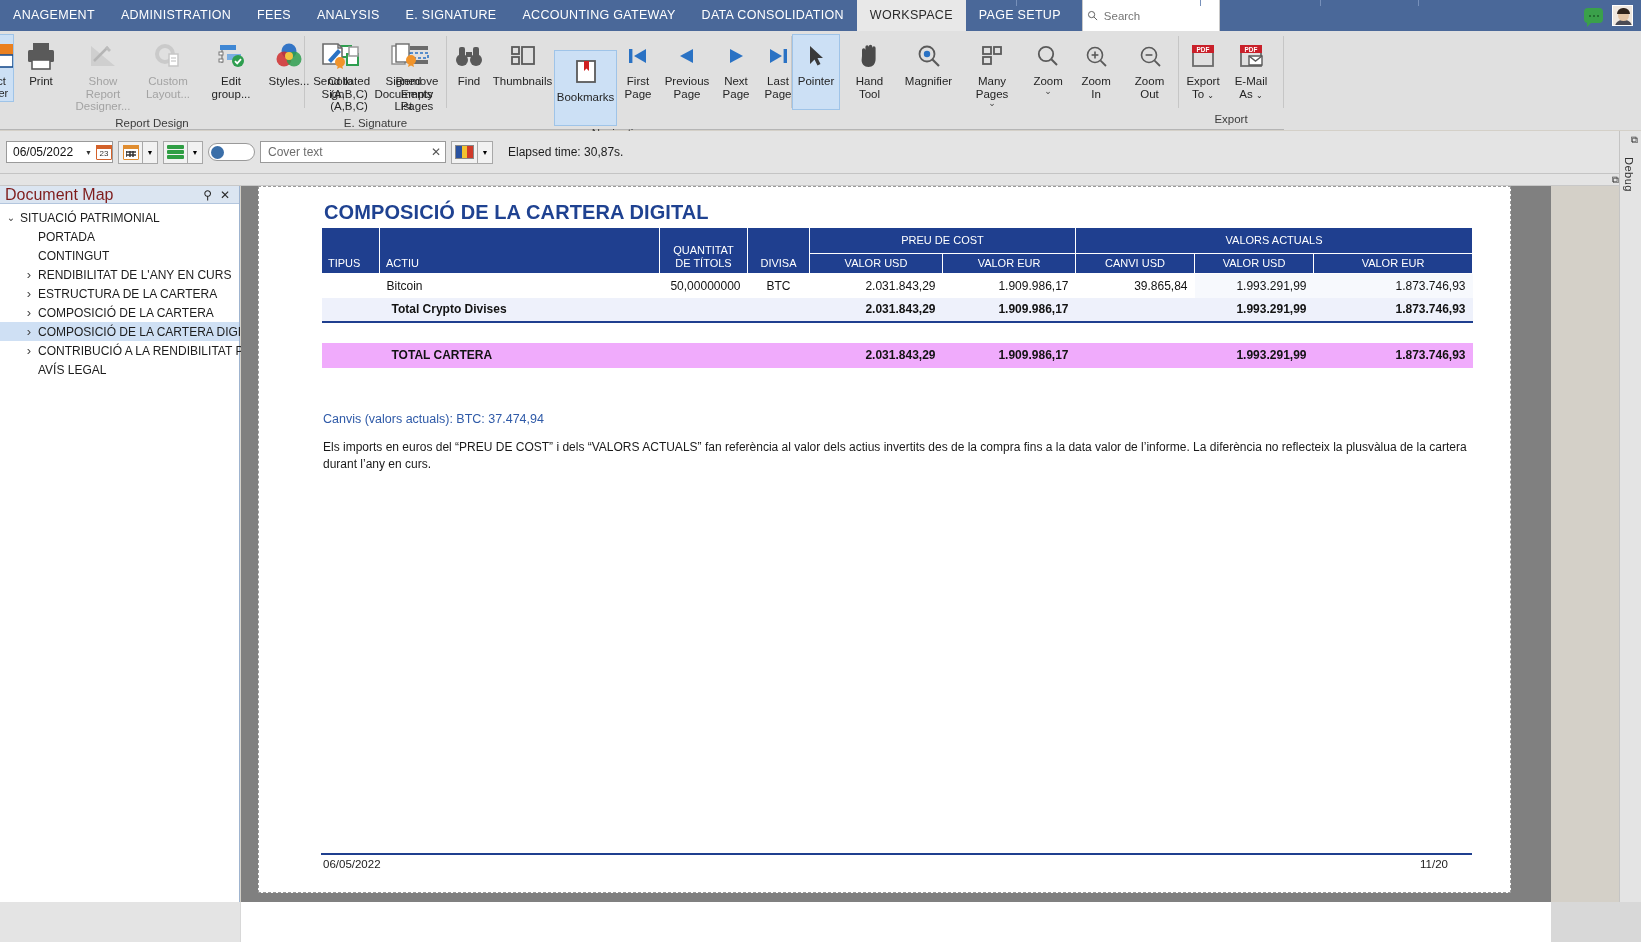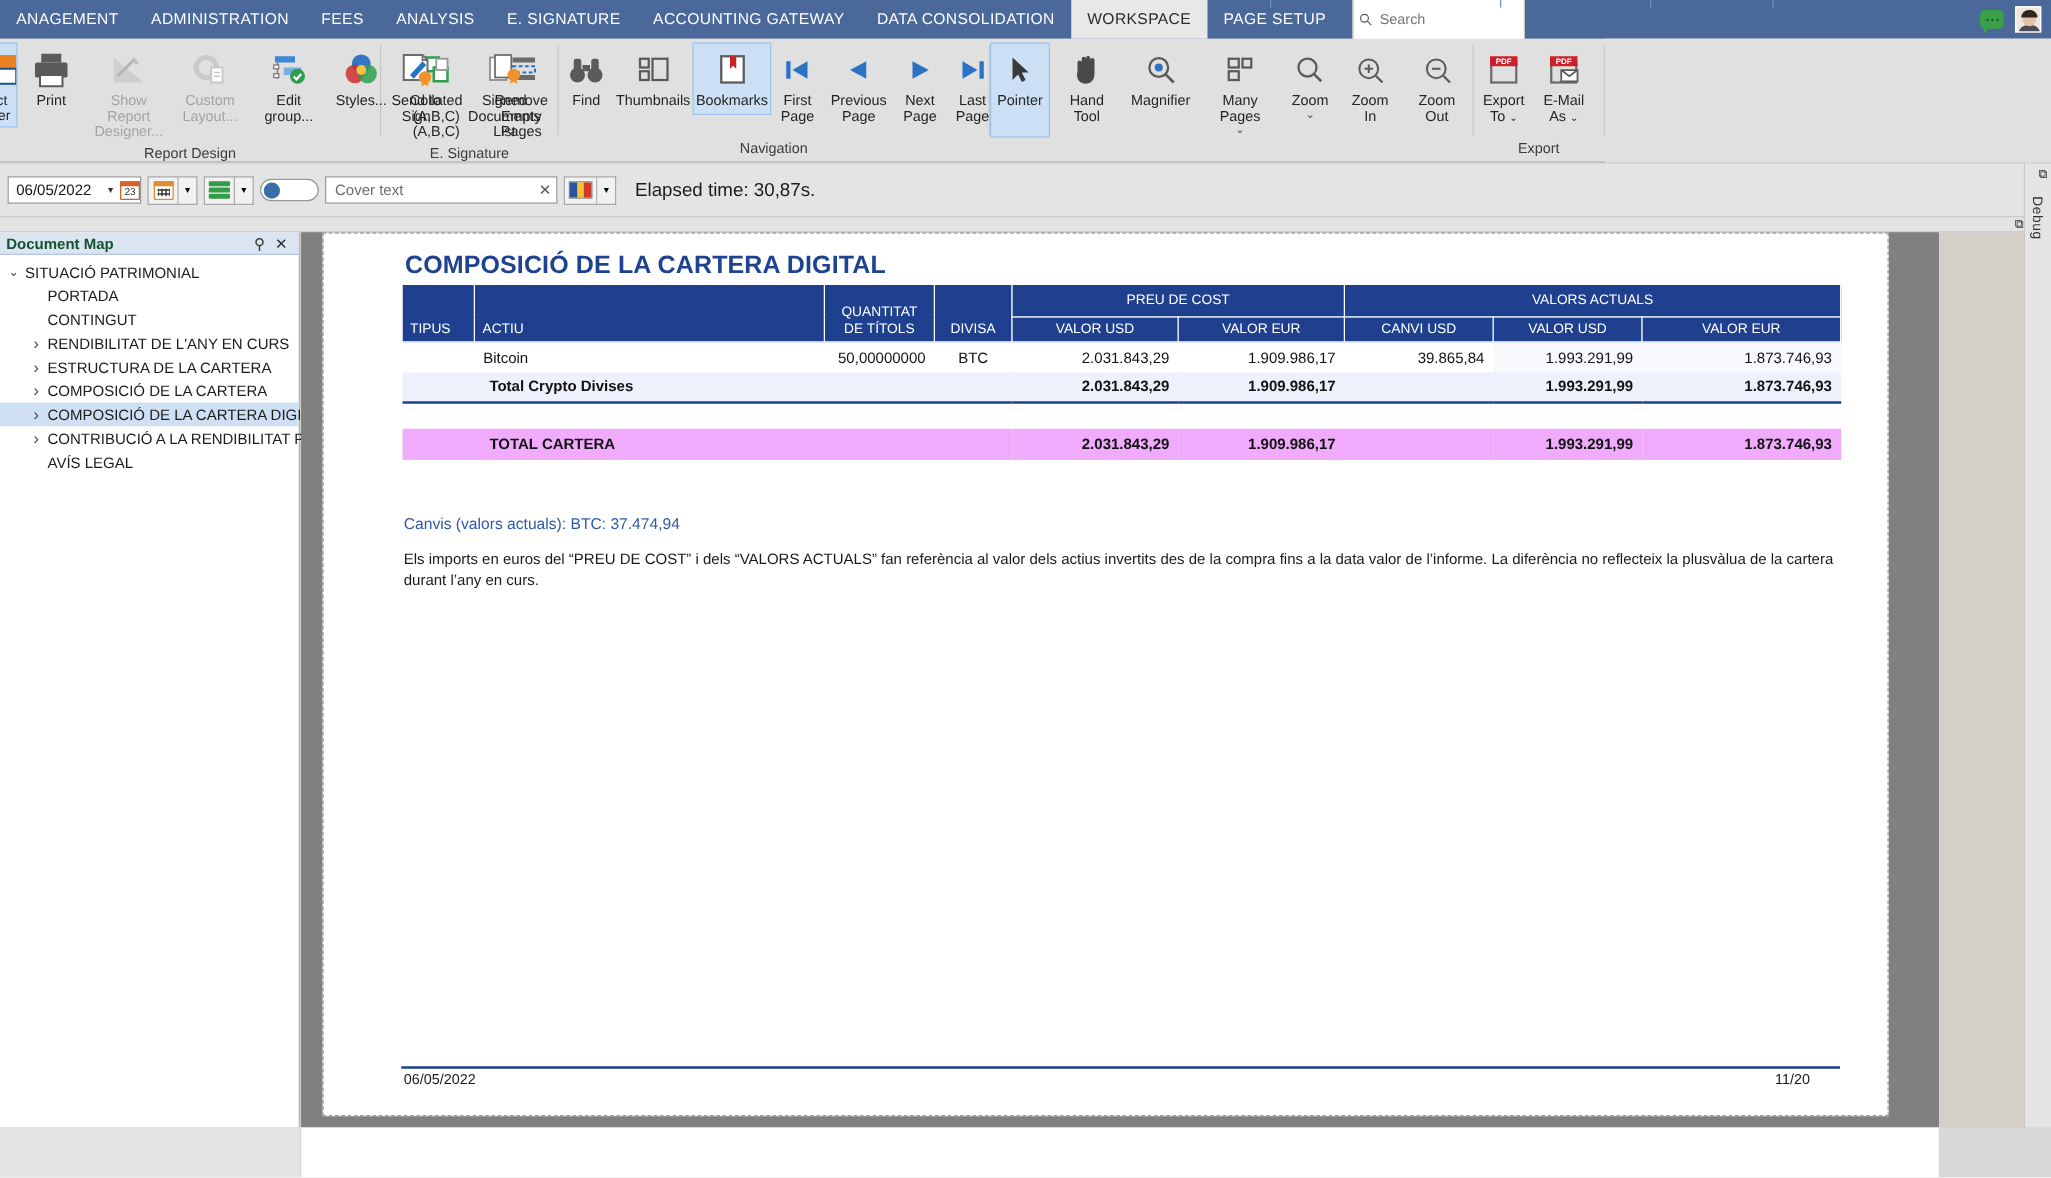--- a/index.html
+++ b/index.html
@@ -125,39 +125,39 @@
   }
   .toggle .knob { width: 13px; height: 13px; border-radius: 50%; background: #3a6ea8; }
   .cover-input {
     height: 22px; width: 186px; border: 1px solid #9a9a9a; background: #ffffff;
     display: flex; align-items: center; padding: 0 4px 0 7px; font-size: 12px; color: #6d6d6d;
   }
   .cover-input .txt { flex: 1; }
   .cover-input .x { color: #555; font-size: 12px; cursor: pointer; }
   .flag-ic { width: 19px; height: 14px; display: flex; border: 1px solid #888; }
   .flag-ic span { flex: 1; height: 100%; }
-  .elapsed { font-size: 15px; color: #1c1c1c; margin-left: 10px; }
+  .elapsed { font-size: 12px; color: #1c1c1c; margin-left: 10px; }
 
   
   .panelstrip {
     position: absolute; left: 0; top: 174px; width: 1641px; height: 12px; background: #e4e4e4;
     border-bottom: 1px solid #c8c8c8;
   }
   .panelstrip .ctl { position: absolute; top: 0px; font-size: 10px; color: #333; }
 
   
   .docmap {
     position: absolute; left: 0; top: 186px; width: 240px; height: 716px;
     background: #ffffff; border-right: 1px solid #9fb4cf;
   }
   .docmap-header {
     height: 18px; background: #dbe5f1; border-bottom: 1px solid #b3c6de;
     display: flex; align-items: center; padding: 0 5px;
   }
-  .docmap-title { font-size: 12px; font-weight: bold; color: #14532d; flex: 1; }
+  .docmap-title { font-size: 16px; font-weight: normal; color: #7f1d1d; flex: 1; }
   .docmap-hdr-ic { font-size: 12px; color: #2a2a2a; padding: 0 4px; cursor: pointer; line-height: 12px; }
   .tree { padding-top: 4px; }
   .tnode {
     display: flex; align-items: center; height: 19px; font-size: 12px; color: #1c1c1c;
     padding-left: 4px; white-space: nowrap;
   }
   .tnode.sel { background: #cfe0f4; }
   .tnode .tw { width: 18px; flex: 0 0 18px; display:flex; align-items:center; justify-content:center;
                font-size: 10px; color: #444; }
   .tnode.lvl1 { padding-left: 2px; }
@@ -430,21 +430,21 @@
           <div class="rbtn" style="min-width:63px;">
             <div class="ic">
               <svg width="28" height="26" viewBox="0 0 28 26">
                 <rect x="3" y="4" width="7" height="7" fill="none" stroke="#5a5a5a" stroke-width="1.8"></rect>
                 <rect x="3" y="14" width="7" height="7" fill="none" stroke="#5a5a5a" stroke-width="1.8"></rect>
                 <rect x="13" y="4" width="12" height="17" fill="none" stroke="#5a5a5a" stroke-width="1.8"></rect>
               </svg>
             </div>
             <div class="lbl">Thumbnails</div>
           </div>
-          <div class="rbtn active" style="min-width:63px;height:58px;">
+          <div class="rbtn active" style="min-width:63px;height:76px;margin-top:16px;">
             <div class="ic">
               <svg width="26" height="28" viewBox="0 0 26 28">
                 <rect x="4" y="3" width="18" height="21" fill="#fff" stroke="#5a5a5a" stroke-width="1.8"></rect>
                 <path d="M11 3 H16 V13 L13.5 10.5 L11 13 Z" fill="#cf2020"></path>
               </svg>
             </div>
             <div class="lbl">Bookmarks</div>
           </div>
           <div class="rbtn" style="min-width:42px;">
             <div class="ic">

